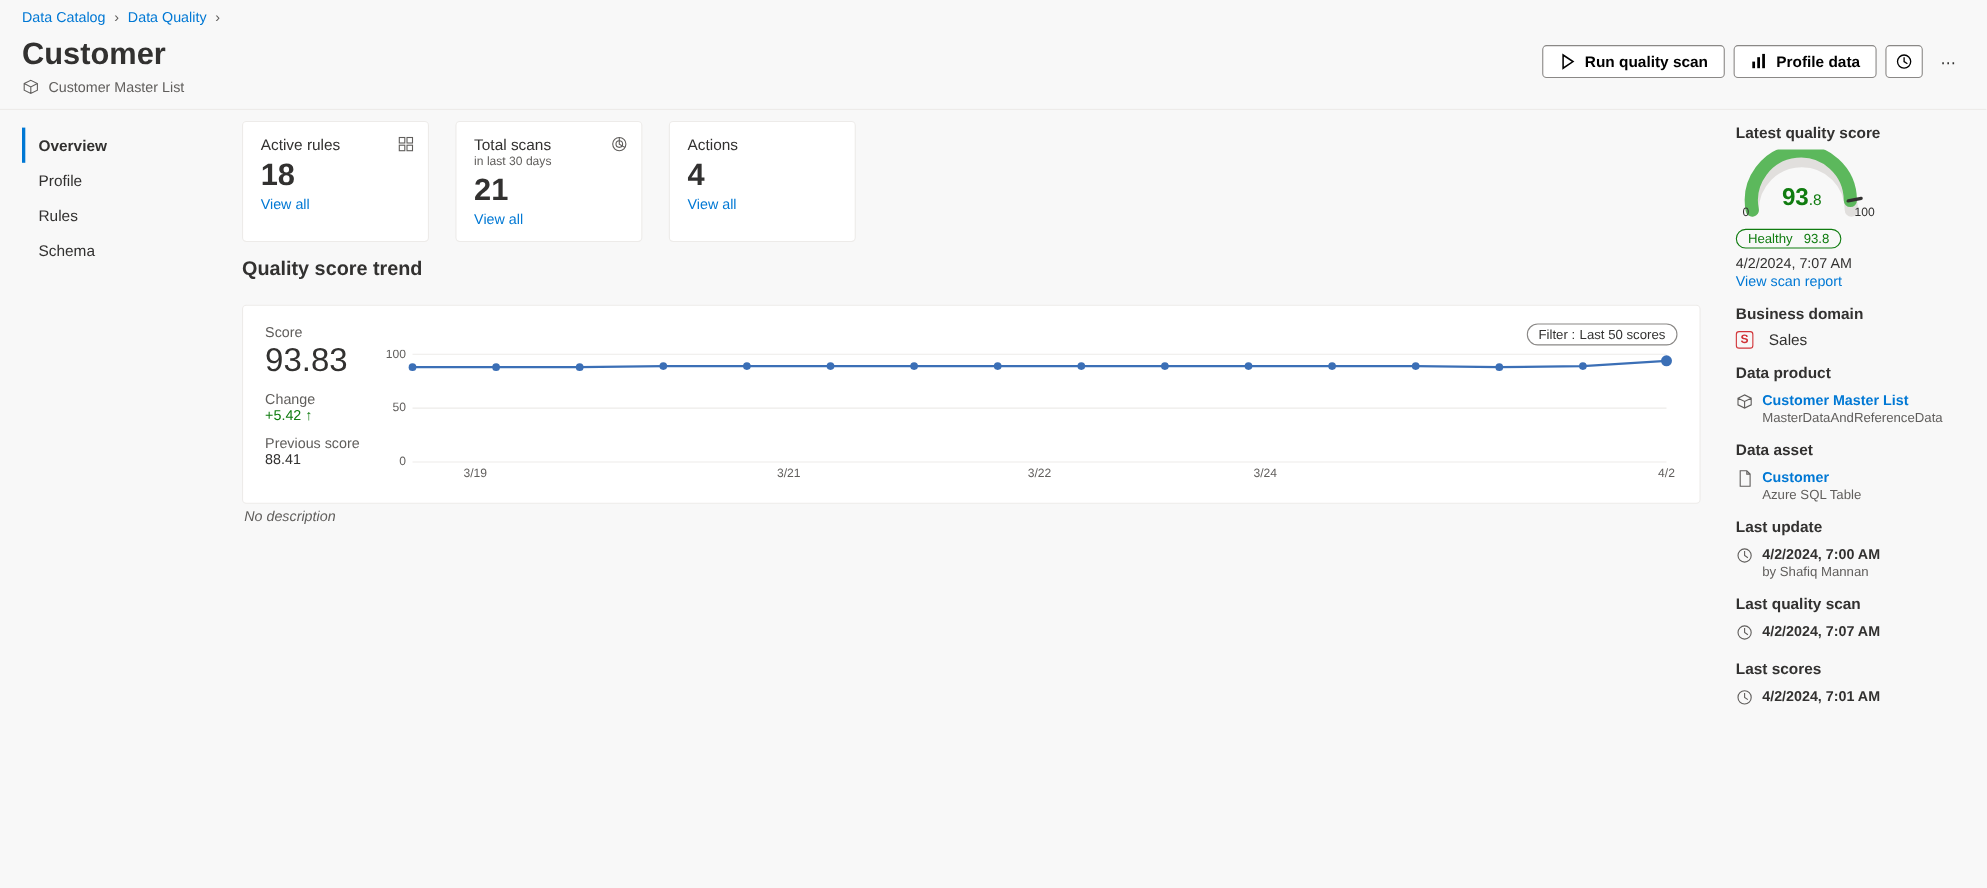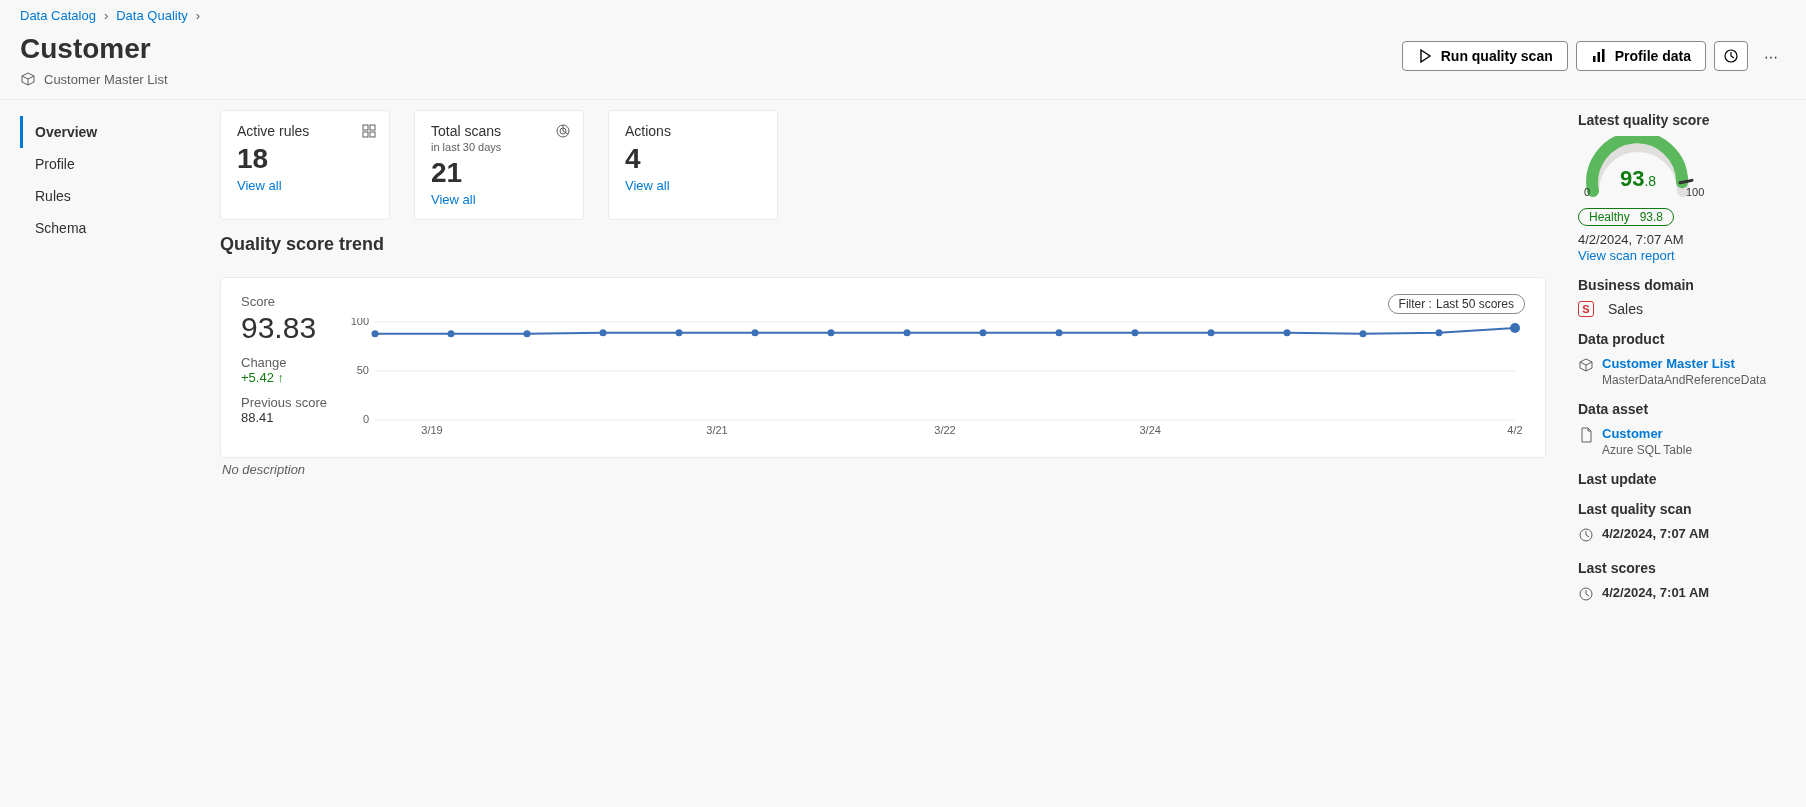--- a/index.html
+++ b/index.html
@@ -306,41 +306,53 @@
             <path d="M4 1 L10 1 L13 4 L13 15 L4 15 Z M10 1 L10 4 L13 4"></path>
           </svg>
       </span>
       <span class="txt">
         <a class="main rp-link">Customer</a><br>
         <span class="sub">Azure SQL Table</span>
       </span>
     </div>
 
     <div class="rp-title">Last update</div>
-
-    <div class="rp-title">Last quality scan</div>
     <div class="rp-item">
       <span class="ico">
         <svg viewBox="0 0 16 16" width="16" height="16" fill="none" stroke="currentColor" stroke-width="1">
             <circle cx="8" cy="8" r="6"></circle>
             <path d="M8 4 L8 8 L11 10"></path>
           </svg>
       </span>
       <span class="txt">
-        <span class="main">4/2/2024, 7:07 AM</span>
-      </span>
-    </div>
-
-    <div class="rp-title">Last scores</div>
+        <span class="main">4/2/2024, 7:00 AM</span><br>
+        <span class="sub">by Shafiq Mannan</span>
+      </span>
+    </div>
+
+    <div class="rp-title">Last quality scan</div>
     <div class="rp-item">
       <span class="ico">
         <svg viewBox="0 0 16 16" width="16" height="16" fill="none" stroke="currentColor" stroke-width="1">
             <circle cx="8" cy="8" r="6"></circle>
             <path d="M8 4 L8 8 L11 10"></path>
           </svg>
       </span>
       <span class="txt">
+        <span class="main">4/2/2024, 7:07 AM</span>
+      </span>
+    </div>
+
+    <div class="rp-title">Last scores</div>
+    <div class="rp-item">
+      <span class="ico">
+        <svg viewBox="0 0 16 16" width="16" height="16" fill="none" stroke="currentColor" stroke-width="1">
+            <circle cx="8" cy="8" r="6"></circle>
+            <path d="M8 4 L8 8 L11 10"></path>
+          </svg>
+      </span>
+      <span class="txt">
         <span class="main">4/2/2024, 7:01 AM</span>
       </span>
     </div>
 
   </div>
 </div>
 
 </body></html>

